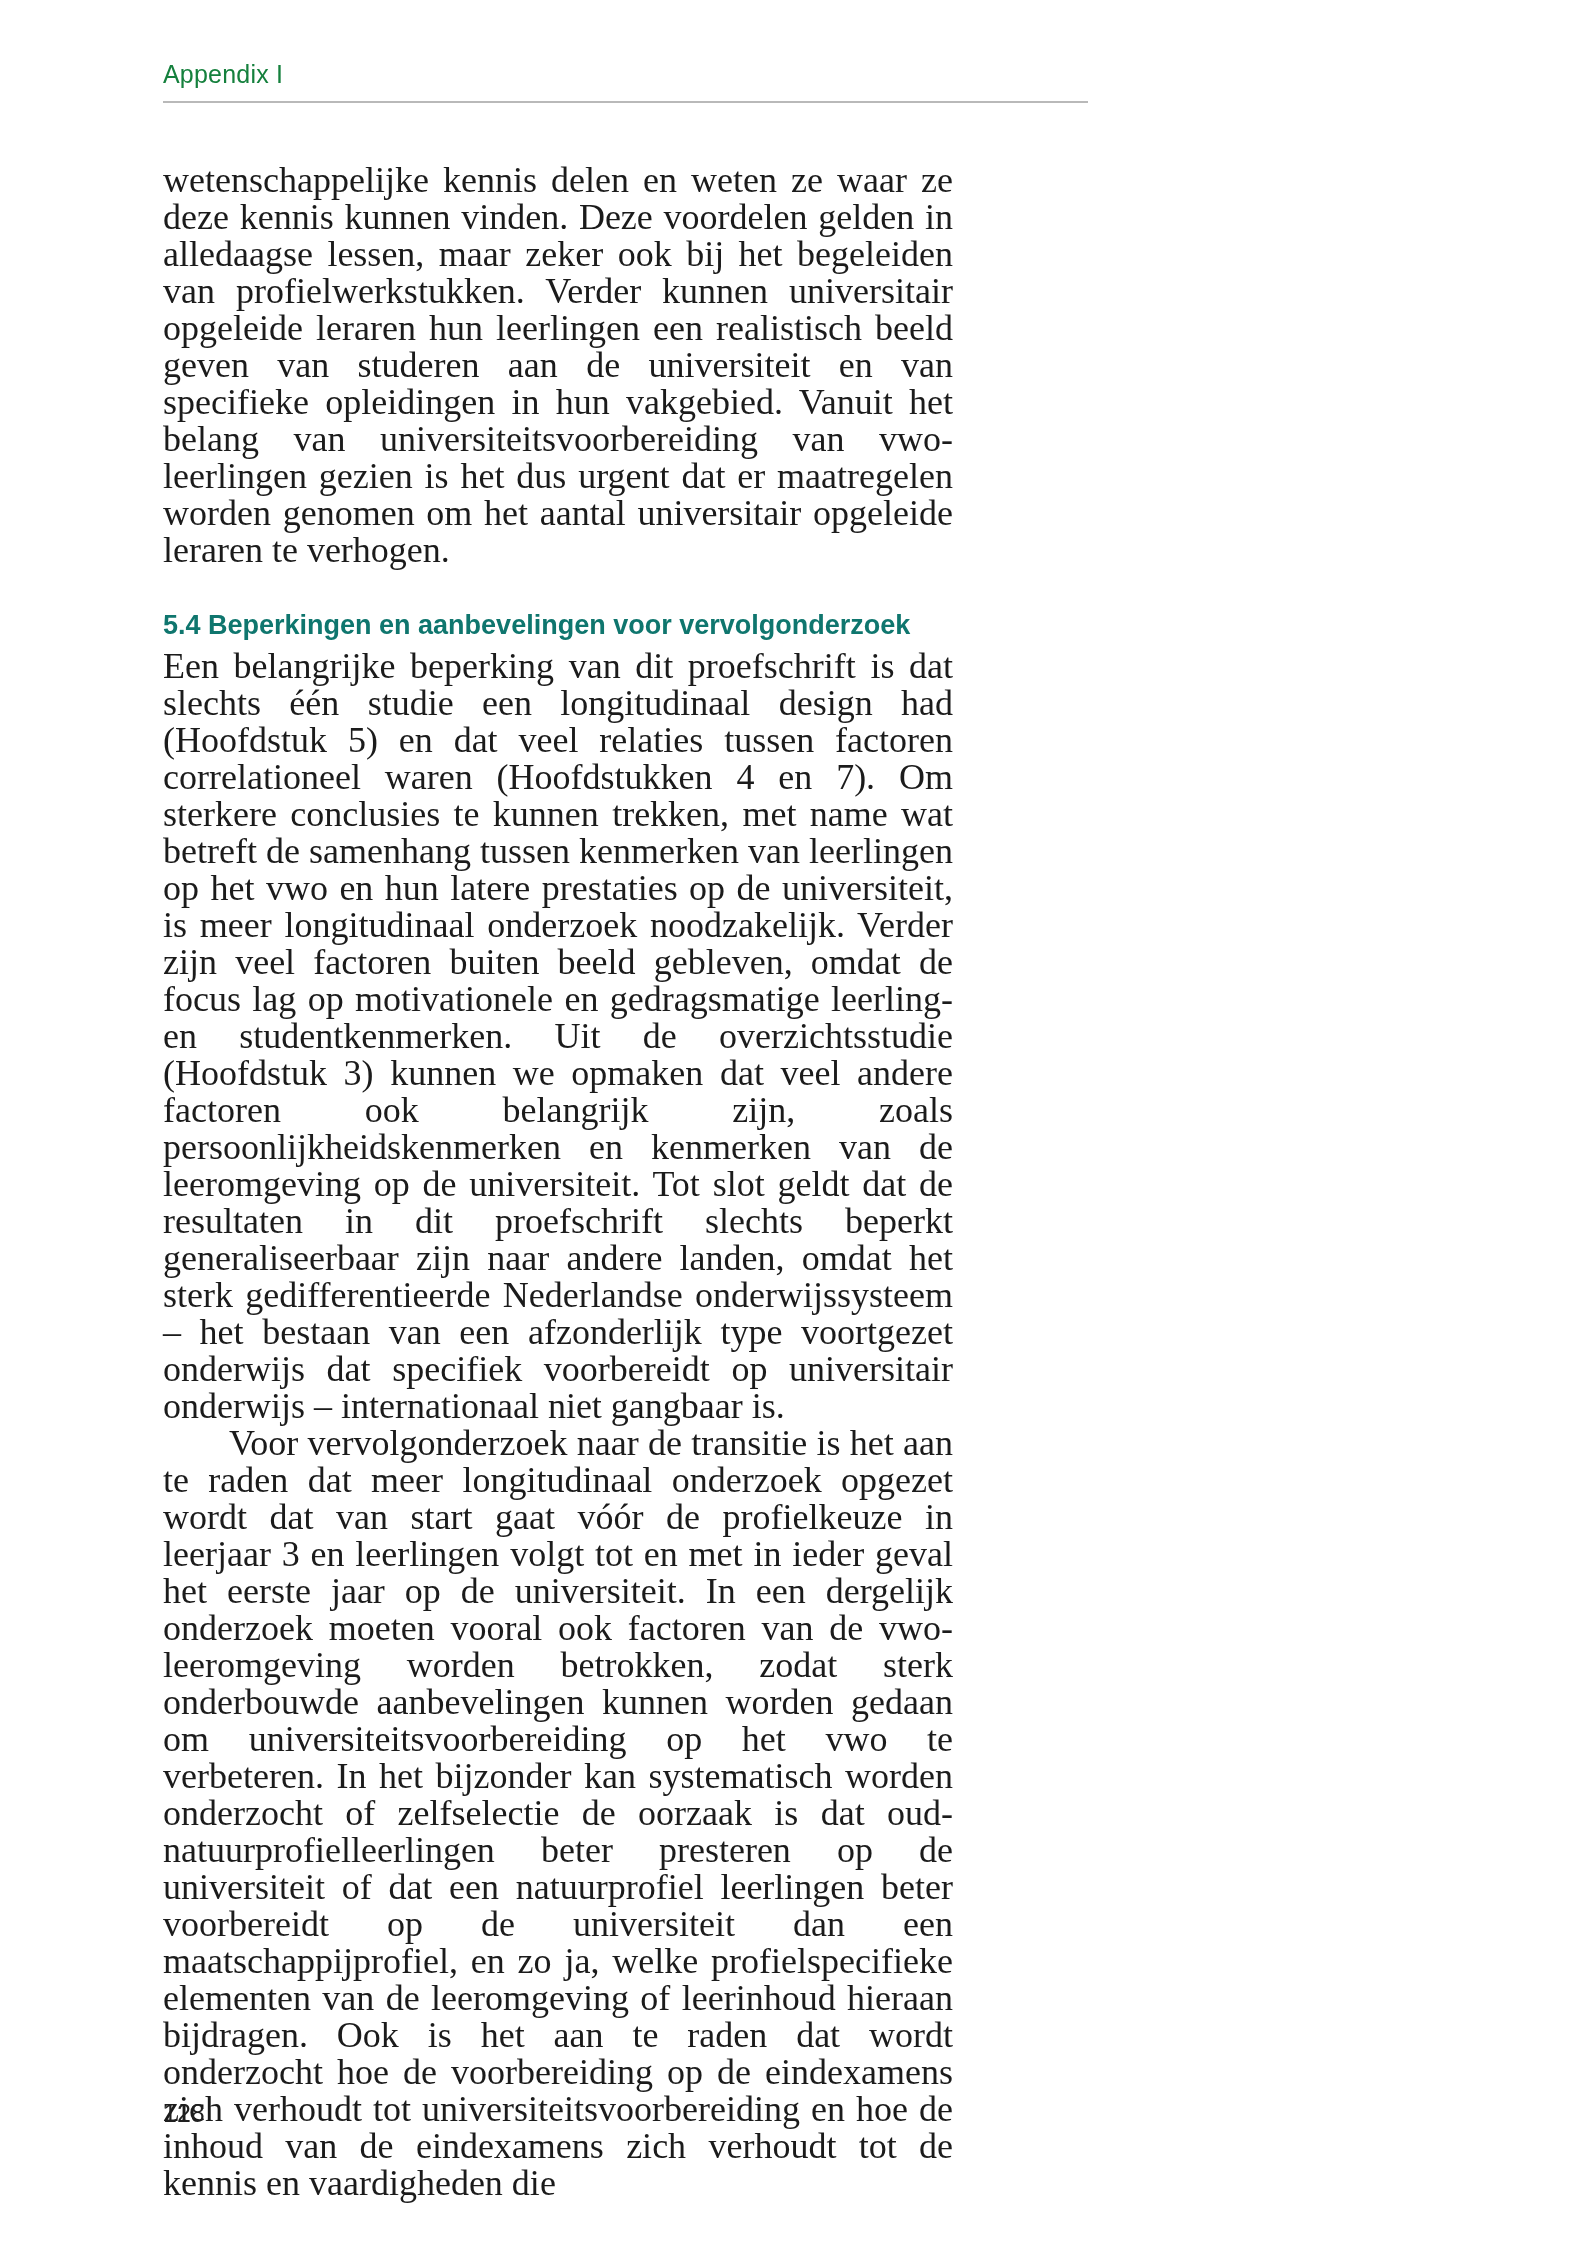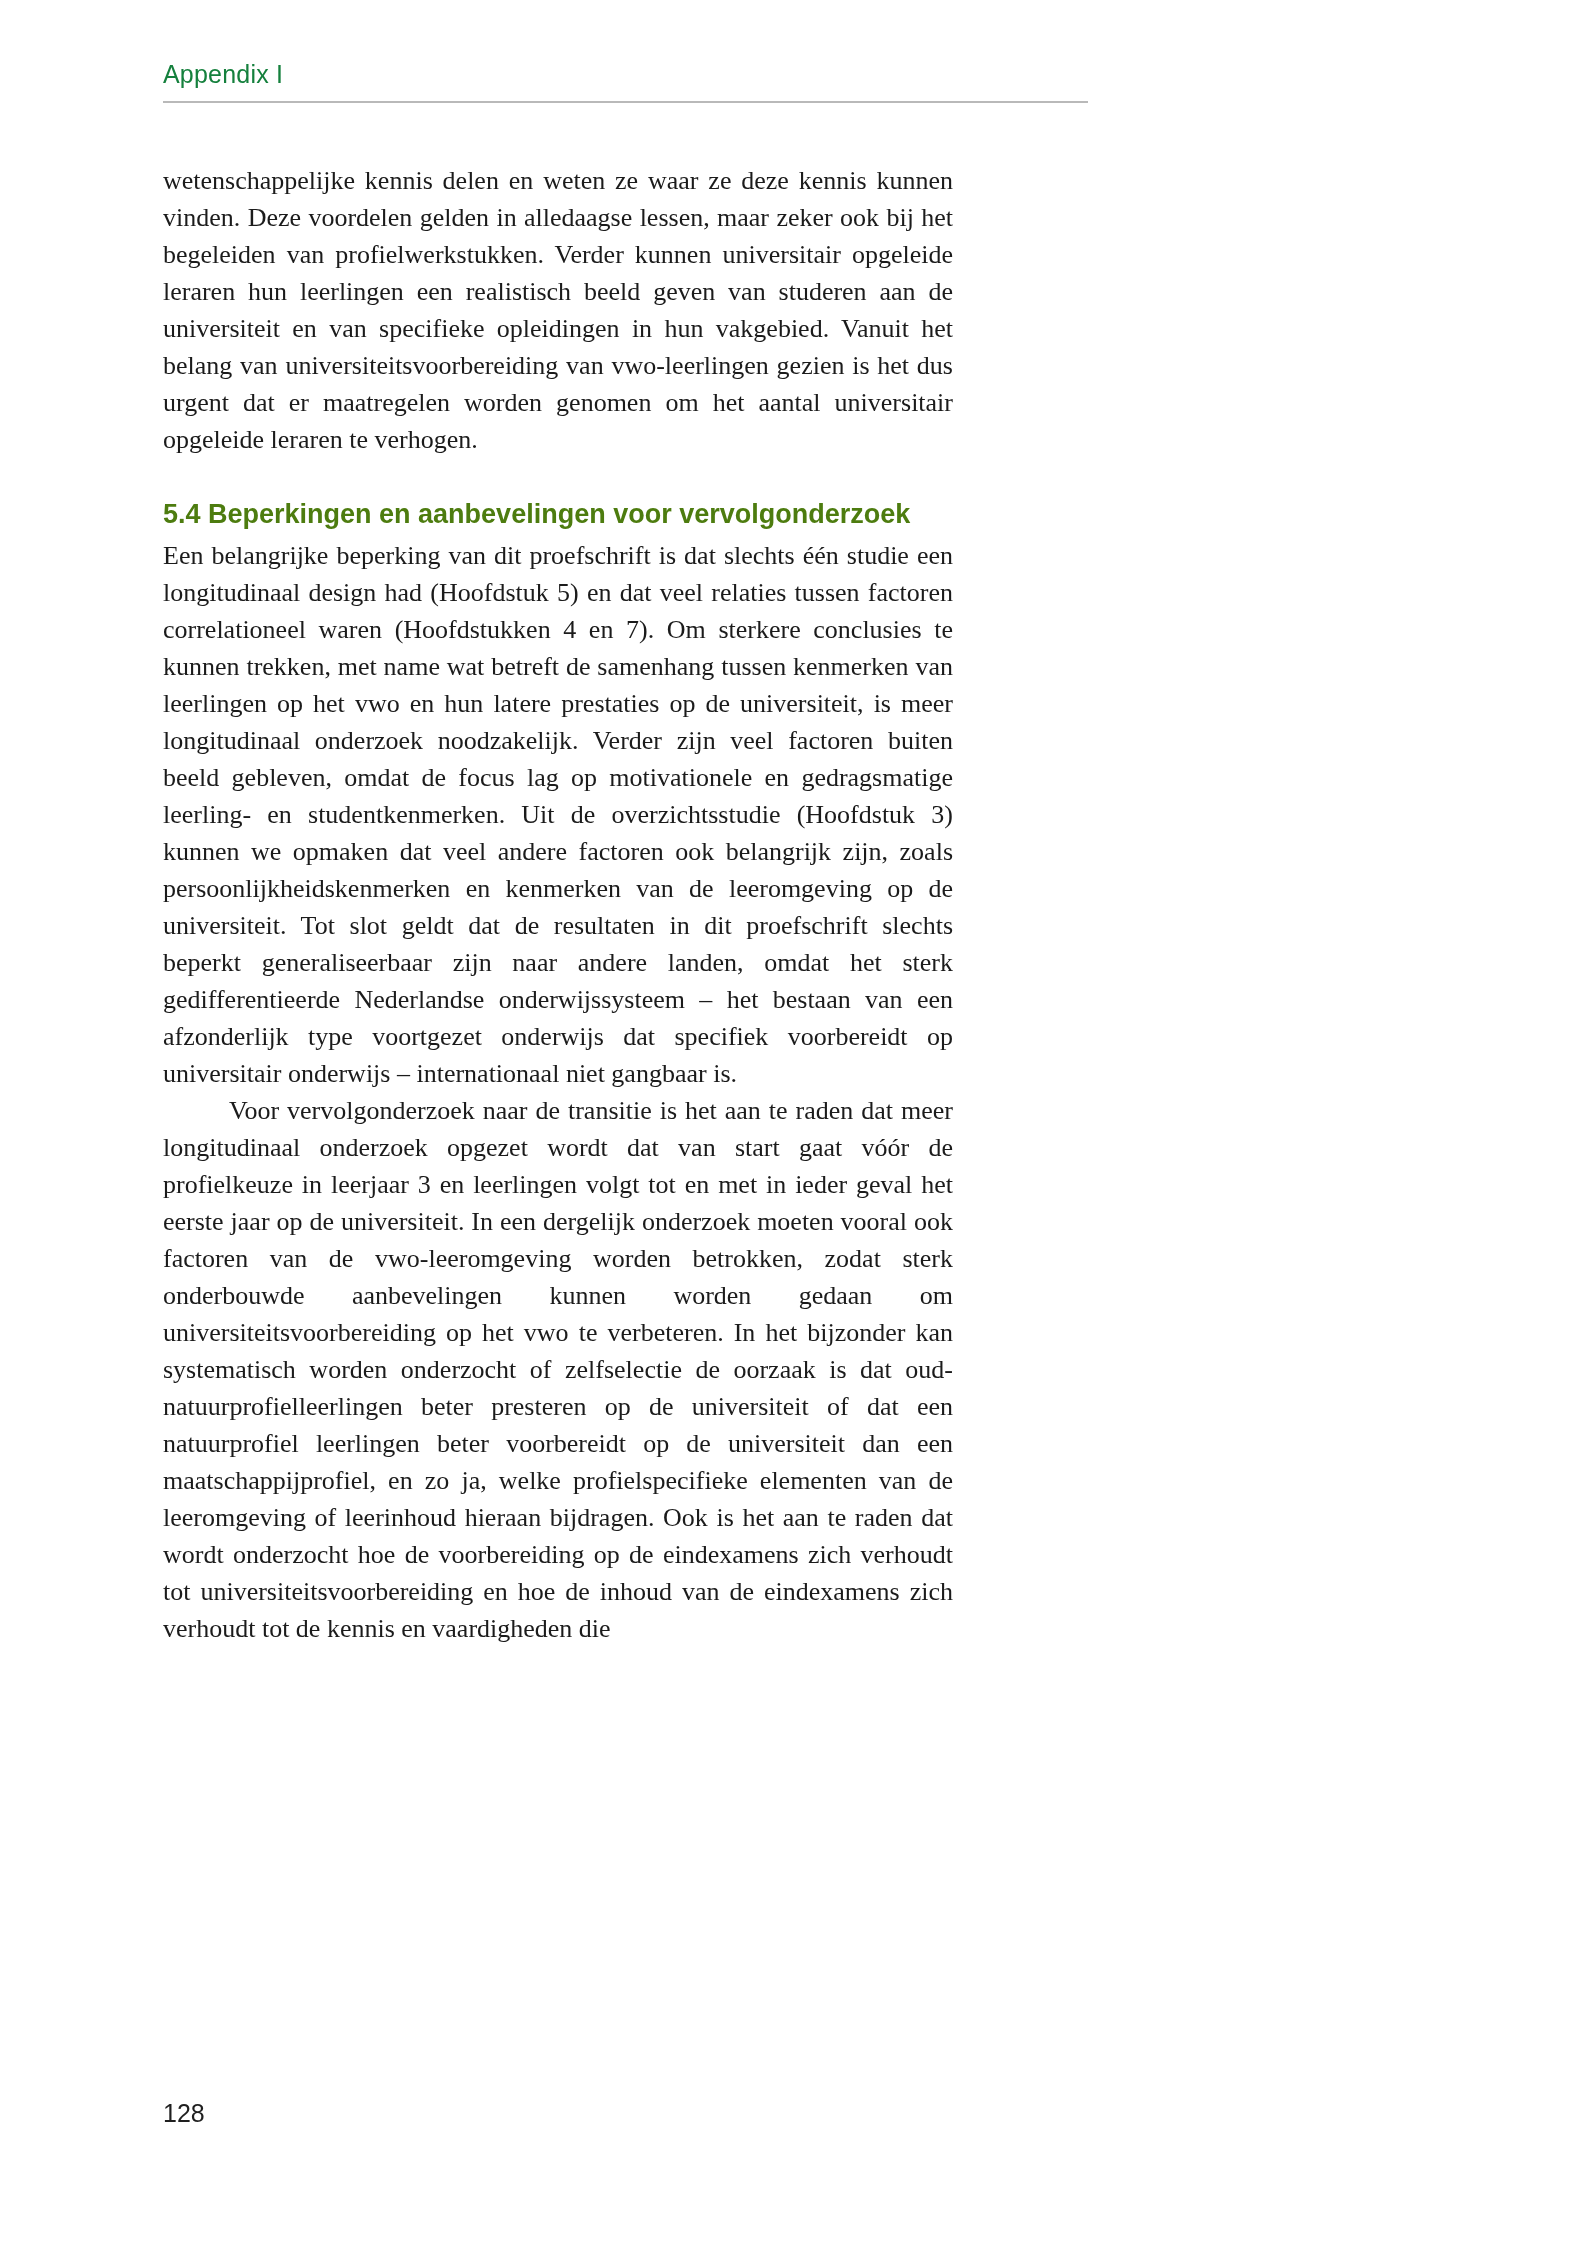--- a/index.html
+++ b/index.html
@@ -33,34 +33,34 @@
     margin: 12px 0 0 0;
     width: 100%;
   }
   .content {
     position: absolute;
     top: 162px;
     left: 163px;
     width: 790px;
   }
   .body-text {
-    font-size: 26px;
+    font-size: 36px;
     line-height: 37px;
     text-align: justify;
     margin: 0;
     color: #1b1b1b;
   }
   .body-text.indent-first {
     text-indent: 66px;
   }
   .section-heading {
     font-family: "Liberation Sans", "DejaVu Sans", sans-serif;
     font-size: 27px;
     font-weight: 700;
-    color: #4d7c0f;
+    color: #0f766e;
     line-height: 37px;
     margin: 38px 0 0 0;
   }
   .section-heading + .body-text {
     margin-top: 4px;
   }
   .page-number {
     position: absolute;
     left: 163px;
     bottom: 122px;

